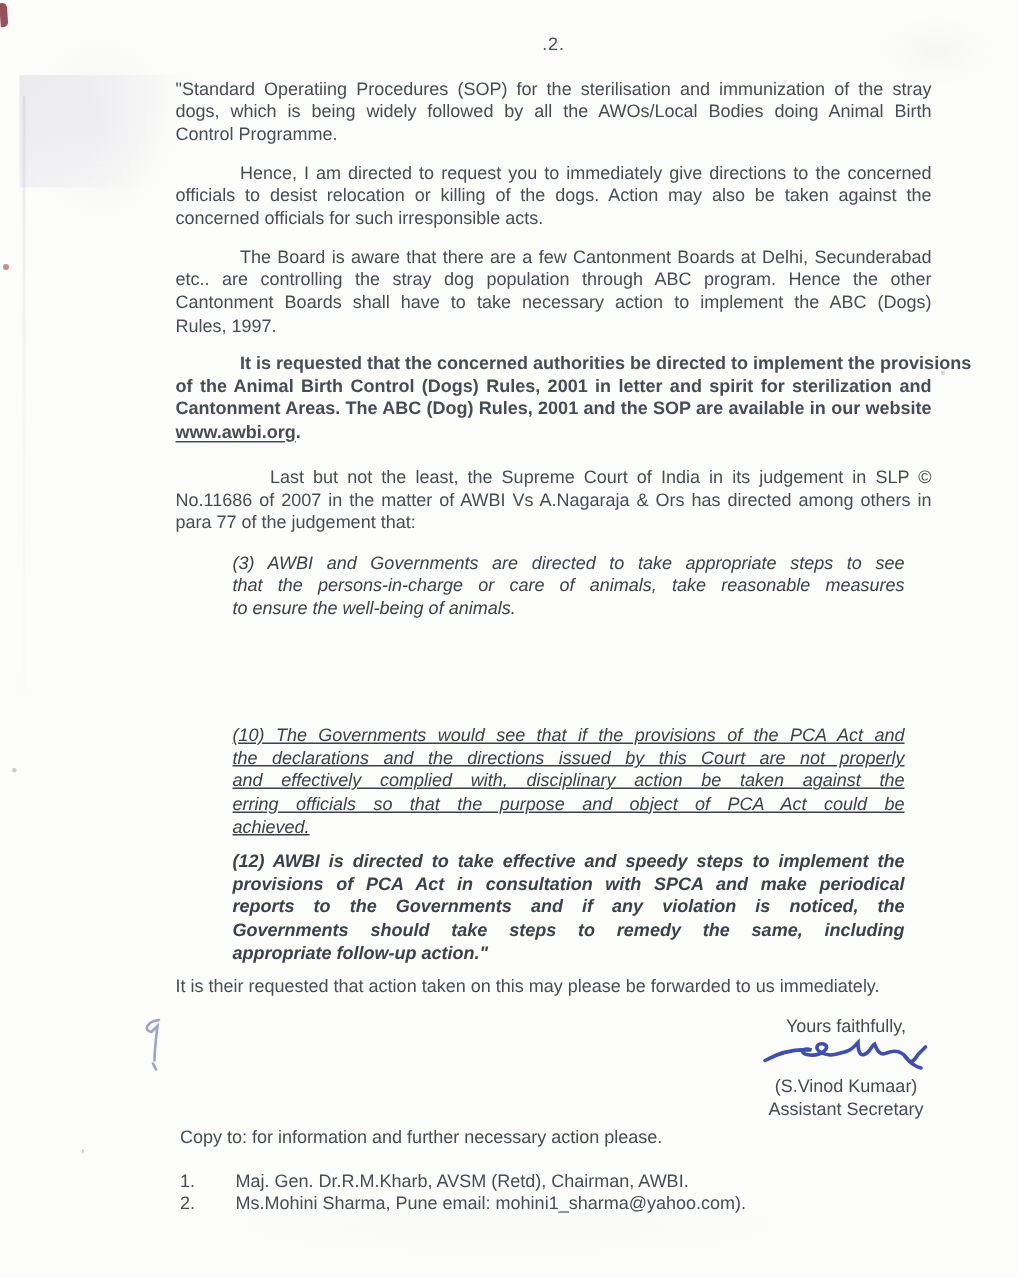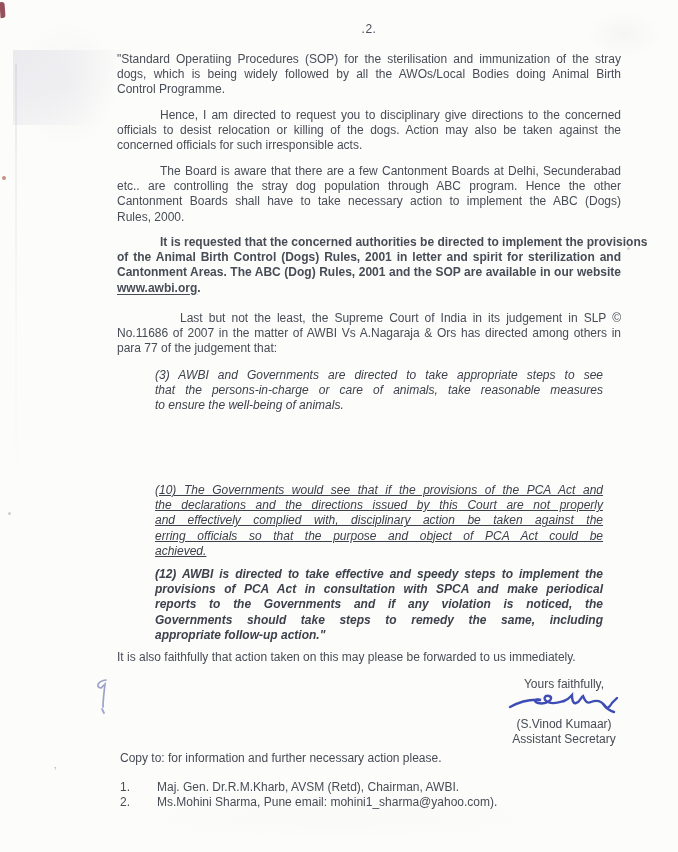--- a/index.html
+++ b/index.html
@@ -89,29 +89,29 @@
 
   <div class="page-number">.2.</div>
 
   <div class="letter-body">
       <div class="para" style="top: 52px;">
         <div class="line">"Standard Operatiing Procedures (SOP) for the sterilisation and immunization of the stray</div>
         <div class="line">dogs, which is being widely followed by all the AWOs/Local Bodies doing Animal Birth</div>
         <div class="line">Control Programme.</div>
       </div>
       <div class="para" style="top: 108px;">
-        <div class="line" style="padding-left: 43px;">Hence, I am directed to request you to disciplinary give directions to the concerned</div>
+        <div class="line" style="padding-left: 43px;">Hence, I am directed to request you to immediately give directions to the concerned</div>
         <div class="line">officials to desist relocation or killing of the dogs. Action may also be taken against the</div>
         <div class="line">concerned officials for such irresponsible acts.</div>
       </div>
       <div class="para" style="top: 164px;">
         <div class="line" style="padding-left: 43px;">The Board is aware that there are a few Cantonment Boards at Delhi, Secunderabad</div>
         <div class="line">etc.. are controlling the stray dog population through ABC program. Hence the other</div>
         <div class="line">Cantonment Boards shall have to take necessary action to implement the ABC (Dogs)</div>
-        <div class="line">Rules, 2000.</div>
+        <div class="line">Rules, 1997.</div>
       </div>
       <div class="para" style="top: 235px; font-weight: bold;">
         <div class="line" style="padding-left: 43px;">It is requested that the concerned authorities be directed to implement the provisions</div>
         <div class="line">of the Animal Birth Control (Dogs) Rules, 2001 in letter and spirit for sterilization and</div>
         <div class="line">Cantonment Areas. The ABC (Dog) Rules, 2001 and the SOP are available in our website</div>
         <div class="line"><span class="link">www.awbi.org</span>.</div>
       </div>
       <div class="para" style="top: 311px;">
         <div class="line" style="padding-left: 63px;">Last but not the least, the Supreme Court of India in its judgement in SLP ©</div>
         <div class="line">No.11686 of 2007 in the matter of AWBI Vs A.Nagaraja &amp; Ors has directed among others in</div>
@@ -130,21 +130,21 @@
         <div class="line">achieved.</div>
       </div>
       <div class="para quote" style="top: 567px; font-weight: bold;">
         <div class="line">(12) AWBI is directed to take effective and speedy steps to implement the</div>
         <div class="line">provisions of PCA Act in consultation with SPCA and make periodical</div>
         <div class="line">reports to the Governments and if any violation is noticed, the</div>
         <div class="line">Governments should take steps to remedy the same, including</div>
         <div class="line">appropriate follow-up action."</div>
       </div>
       <div class="para single" style="top: 650px;">
-        <div class="line">It is also faithfully that action taken on this may please be forwarded to us immediately.</div>
+        <div class="line">It is their requested that action taken on this may please be forwarded to us immediately.</div>
       </div>
     </div>
 
   <span class="pen-mark">
     <svg width="22" height="42" viewBox="0 0 22 42">
       <path d="M14,4 C6,5 3,11 9,12 L13,8 C12,16 11,24 11,31 M10,33 l2,4" fill="none" stroke="#8d92c0" stroke-width="1.7" stroke-linecap="round" opacity="0.85"></path>
     </svg>
   </span>
 
   <div class="sign-block">

